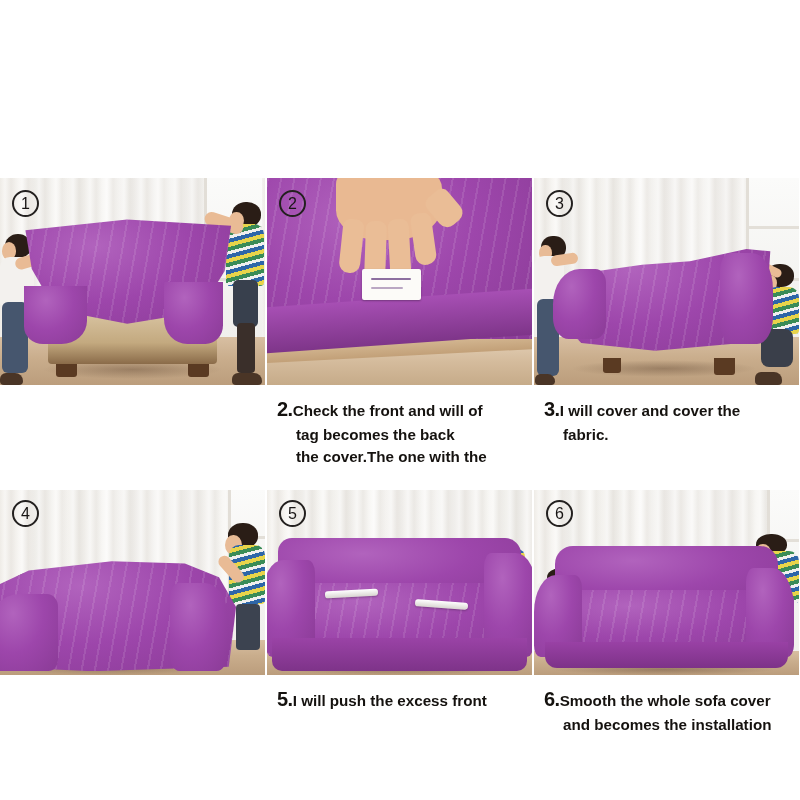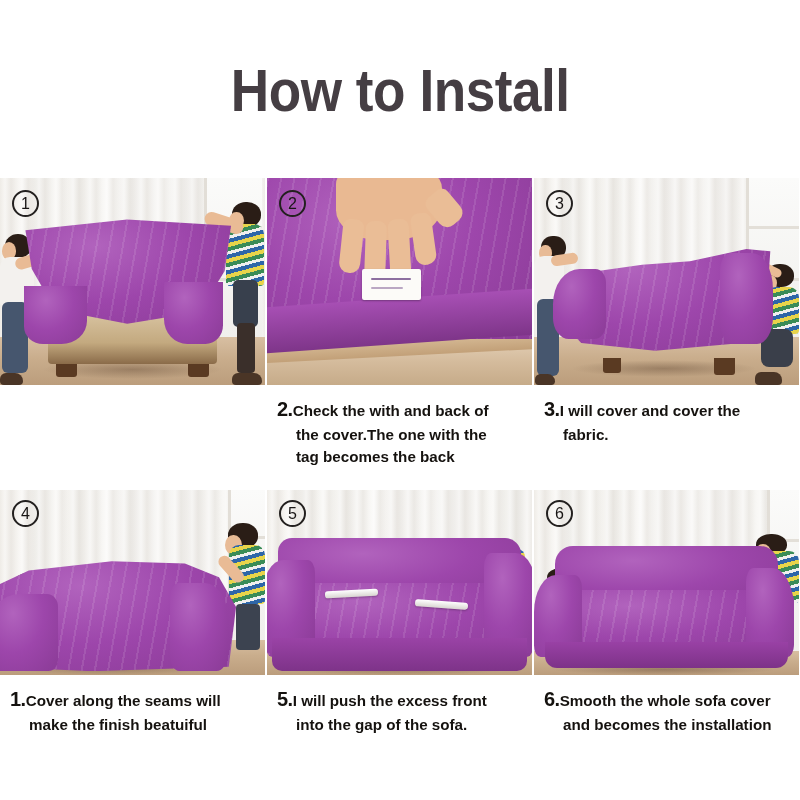--- a/index.html
+++ b/index.html
@@ -178,23 +178,20 @@
     position: absolute; border-radius: 50%;
     background: radial-gradient(ellipse, rgba(60,35,20,.30), rgba(60,35,20,0) 70%);
     z-index: 6;
   }
 </style>
 </head>
 <body>
 
 <div class="page">
 
-  <div class="title-wrap">
-    <span class="title">How to Install</span>
-  </div>
 
   <div class="grid">
 
     <div class="row row1">
 
       <div class="cell">
         <div class="photo">
           <div class="scene">
             <div class="wall"></div>
             <div class="curtain"></div>
@@ -255,23 +252,23 @@
             <div class="finger" style="left:62%;top:6%;width:10%;height:18%;transform:rotate(-40deg);"></div>
 
             <div class="tag" style="left:36%;top:44%;width:22%;height:15%;">
               <div class="tag-line" style="top:28%;width:70%;"></div>
               <div class="tag-line" style="top:58%;width:56%;height:1.5px;opacity:.6;"></div>
             </div>
           </div>
           <div class="badge">2</div>
         </div>
         <div class="caption">
-          <span class="num">2.</span><span class="txt">Check the with and back of</span>
+          <span class="num">2.</span><span class="txt">Check the front and will of</span>
+          <span class="ind">tag becomes the back</span>
           <span class="ind">the cover.The one with the</span>
-          <span class="ind">tag becomes the back</span>
         </div>
       </div>
 
       <div class="cell">
         <div class="photo">
           <div class="scene">
             <div class="wall"></div>
             <div class="curtain"></div>
             <div class="window" style="right:0;width:20%;"></div>
             <div class="floor"></div>
@@ -339,24 +336,20 @@
             </div>
 
             <div class="cloth sheen" style="left:-2%;top:36%;width:92%;height:62%;
                         clip-path: polygon(0% 26%, 14% 12%, 48% 4%, 78% 6%, 92% 18%, 99% 44%, 96% 96%, 40% 100%, 0% 96%);"></div>
             <div class="cloth" style="left:-4%;top:56%;width:26%;height:42%;border-radius:44% 16% 14% 18%;"></div>
             <div class="cloth" style="right:14%;top:50%;width:22%;height:48%;border-radius:16% 40% 20% 16%;"></div>
             <div class="shadow-soft" style="left:2%;bottom:0;width:80%;height:8%;"></div>
           </div>
           <div class="badge">4</div>
         </div>
-        <div class="caption">
-          <span class="num">1.</span><span class="txt">Cover along the seams will</span>
-          <span class="ind">make the finish beatuiful</span>
-        </div>
       </div>
 
       <div class="cell">
         <div class="photo">
           <div class="scene">
             <div class="wall" style="height:86%;"></div>
             <div class="curtain" style="height:86%;"></div>
             <div class="floor" style="height:15%;"></div>
 
             <div class="person" style="left:18%;width:22%;height:62%;z-index:14;">
@@ -383,21 +376,20 @@
 
             <div class="tuck-tool" style="left:22%;top:54%;width:20%;height:4%;transform:rotate(-3deg);"></div>
             <div class="tuck-tool" style="left:56%;top:60%;width:20%;height:4%;transform:rotate(4deg);"></div>
 
             <div class="shadow-soft" style="left:4%;bottom:0;width:90%;height:7%;"></div>
           </div>
           <div class="badge">5</div>
         </div>
         <div class="caption">
           <span class="num">5.</span><span class="txt">I will push the excess front</span>
-          <span class="ind">into the gap of the sofa.</span>
         </div>
       </div>
 
       <div class="cell">
         <div class="photo">
           <div class="scene">
             <div class="wall" style="height:88%;"></div>
             <div class="curtain" style="height:88%;"></div>
             <div class="window" style="right:0;width:12%;height:88%;"></div>
             <div class="floor" style="height:13%;"></div>

